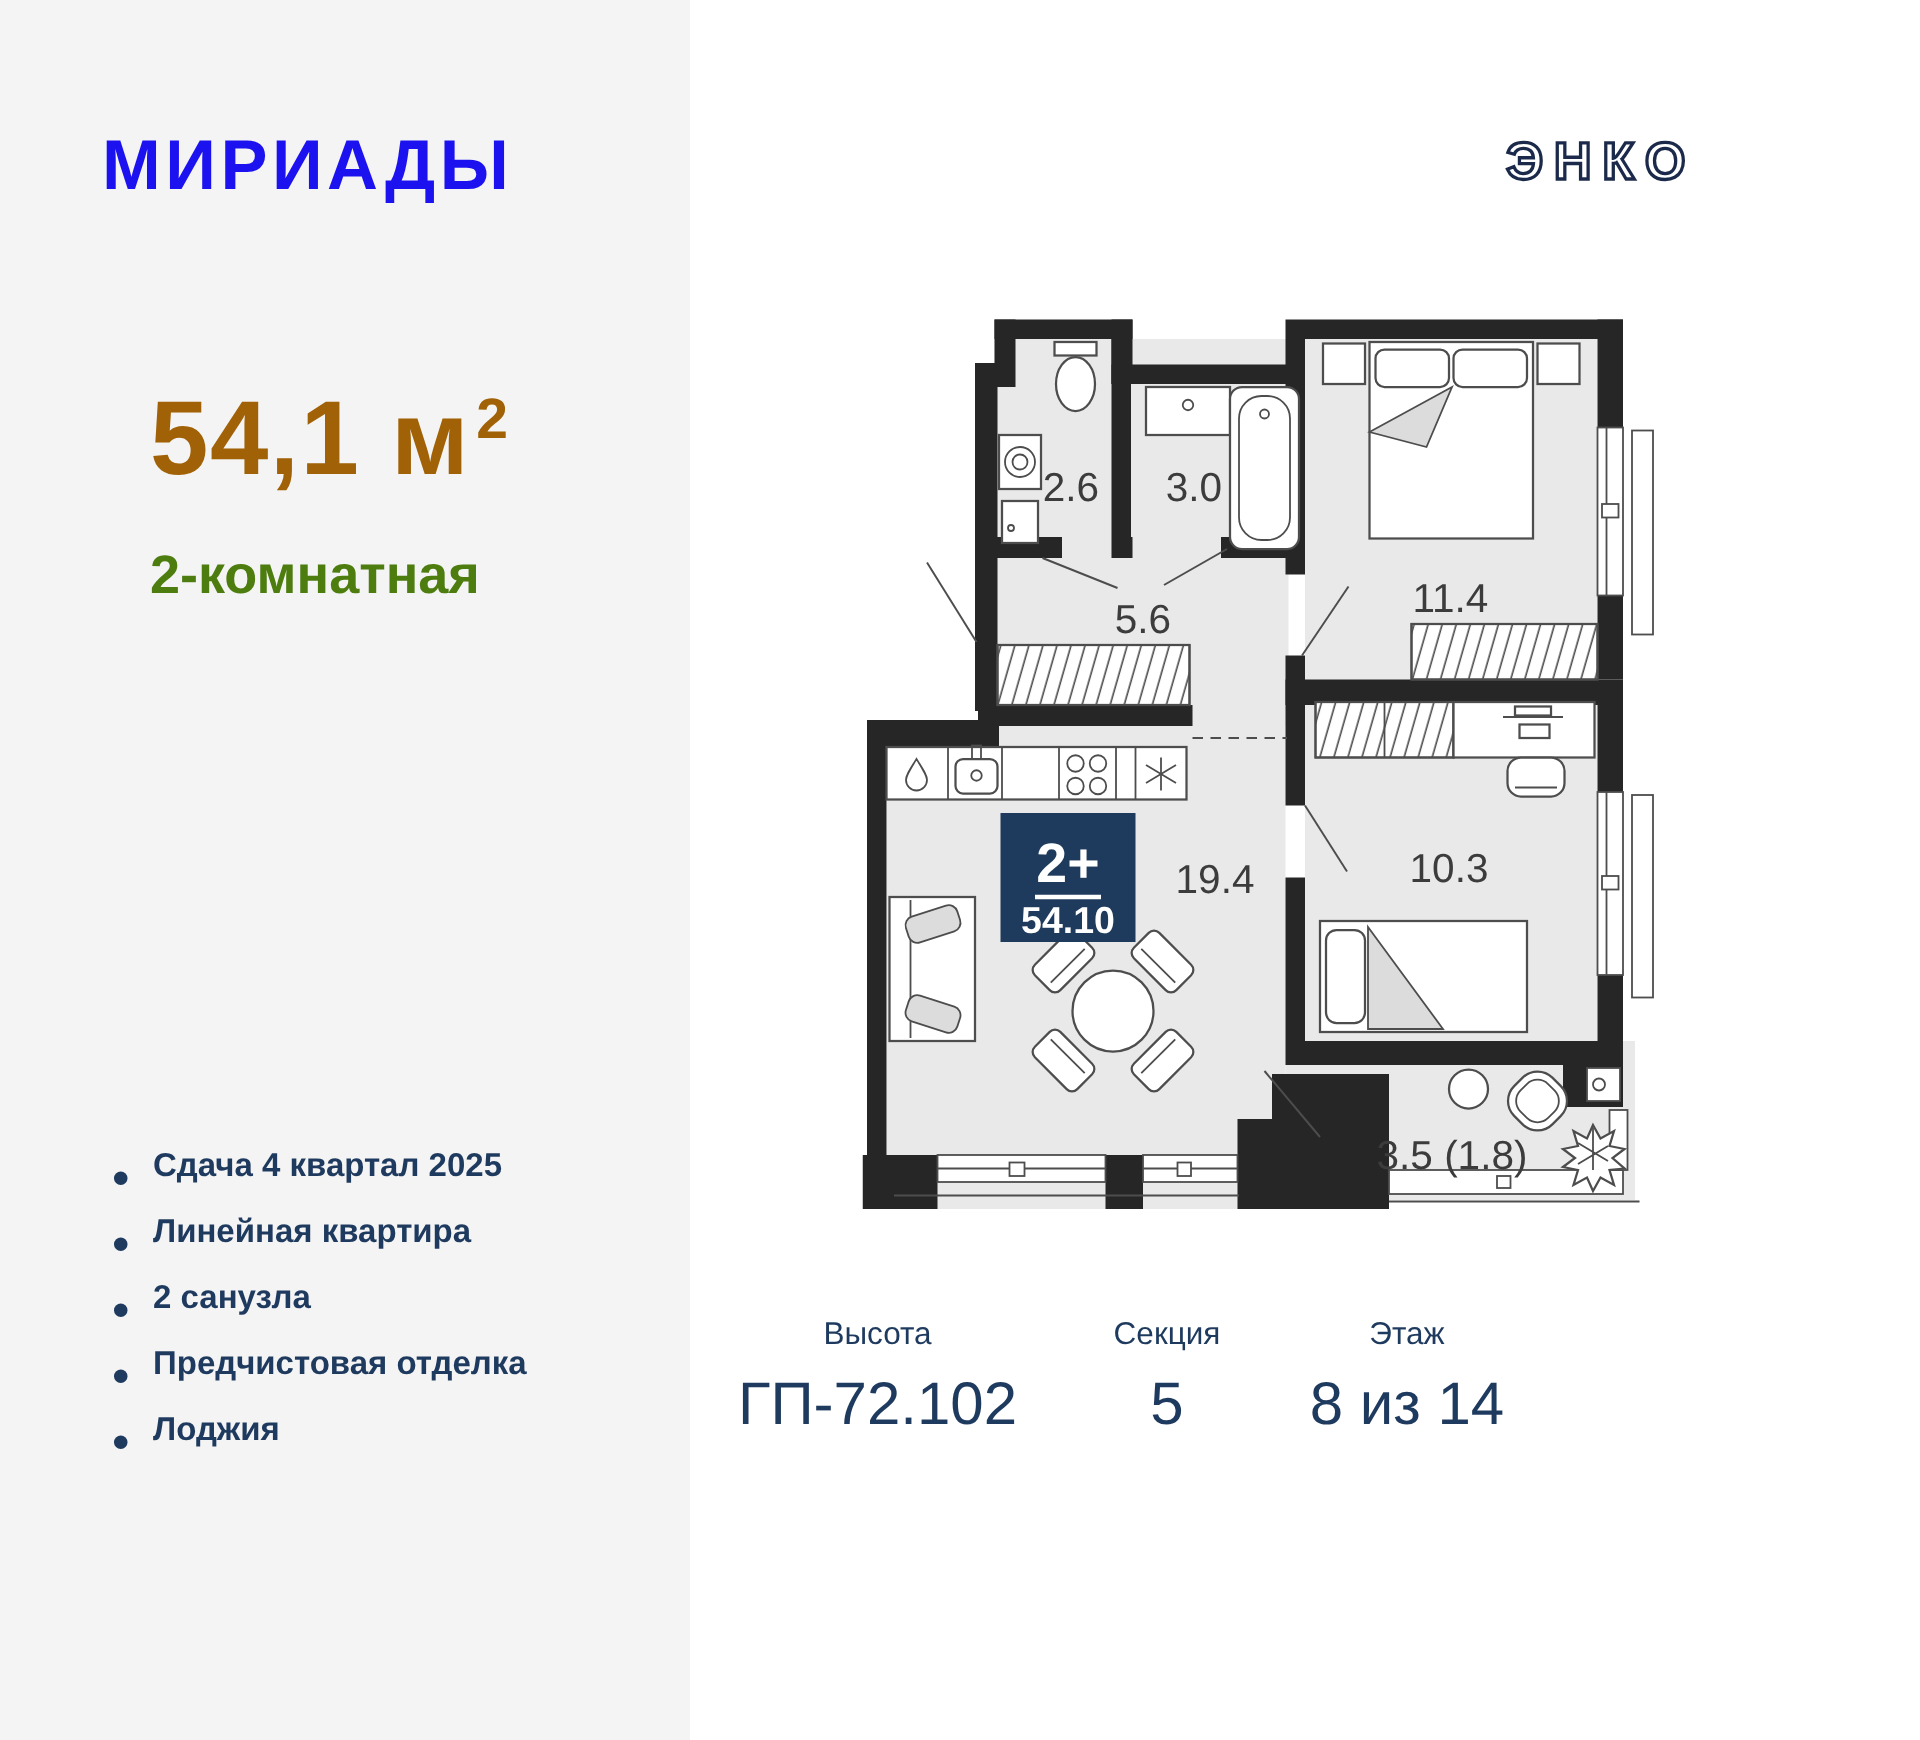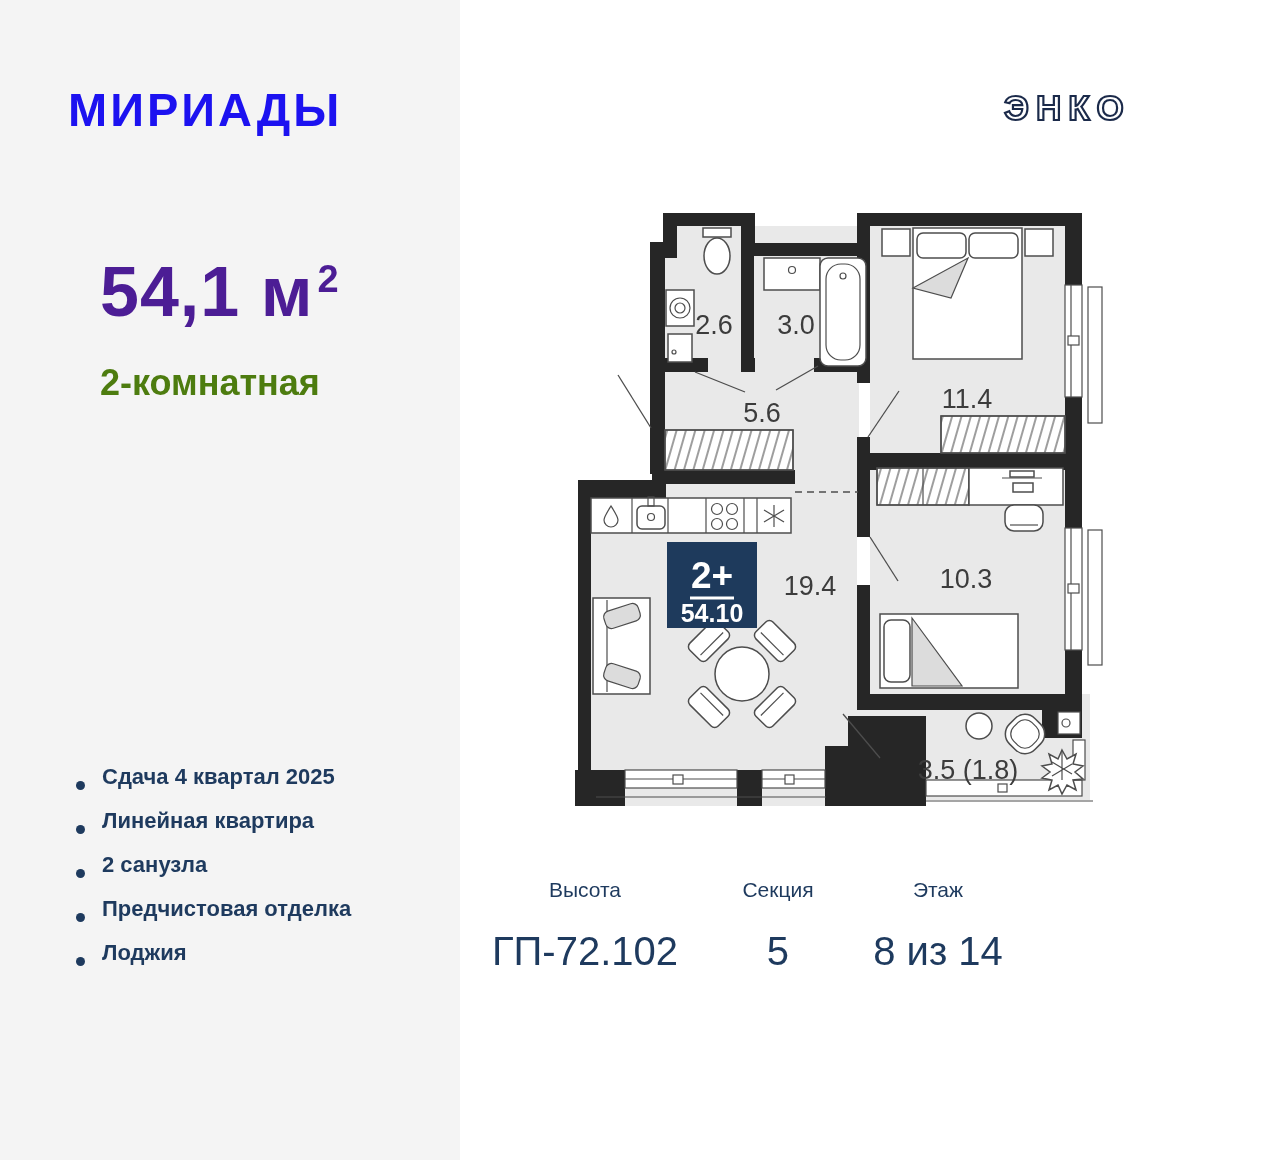--- a/index.html
+++ b/index.html
@@ -3,30 +3,30 @@
 <meta charset="utf-8">
 <style>
   html,body{margin:0;padding:0;background:#fff;}
   .canvas{position:relative;width:1280px;height:1160px;background:#ffffff;
           font-family:"Liberation Sans",sans-serif;overflow:hidden;}
   .left-panel{position:absolute;left:0;top:0;width:460px;height:1160px;background:#f4f4f4;}
   .brand{position:absolute;left:68px;top:82px;width:380px;font-size:47px;font-weight:700;
          letter-spacing:3px;color:#1c12f0;white-space:nowrap;}
   .developer{position:absolute;left:1004px;top:88px;font-size:35px;font-weight:700;letter-spacing:7px;
          color:transparent;-webkit-text-stroke:2.2px #1b2a4a;white-space:nowrap;}
-  .area-title{position:absolute;left:100px;top:252px;font-size:70px;font-weight:700;color:#4c1d95;
+  .area-title{position:absolute;left:100px;top:252px;font-size:70px;font-weight:700;color:#a16207;
          letter-spacing:1px;}
   .area-title sup{font-size:38px;vertical-align:super;margin-left:4px;}
   .apt-type{position:absolute;left:100px;top:362px;font-size:36px;font-weight:600;color:#4d7c0f;}
   .features{position:absolute;left:76px;top:746px;list-style:none;margin:0;padding:0;}
   .features li{display:flex;align-items:flex-end;height:44px;font-size:22px;font-weight:600;color:#1e3a5e;}
   .features .dot{width:9px;height:9px;border-radius:50%;background:#1e3a5e;margin-right:17px;flex:0 0 auto;}
   .spec{position:absolute;top:878px;transform:translateX(-50%);text-align:center;color:#1e3a5e;}
   .spec .spec-label{font-size:21px;font-weight:500;}
-  .spec .spec-value{font-size:40px;font-weight:500;margin-top:27px;white-space:nowrap;}
+  .spec .spec-value{font-size:40px;font-weight:500;margin-top:12px;white-space:nowrap;}
   .plan{position:absolute;left:575px;top:210px;width:530px;height:600px;}
   .wall{fill:#262626;}
   .floor{fill:#e9e9e9;}
   .furn{fill:#ffffff;stroke:#4d4d4d;stroke-width:1.5;}
   .soft{fill:#dcdcdc;stroke:#4d4d4d;stroke-width:1.2;}
   .thin{stroke:#4d4d4d;stroke-width:1.2;fill:none;}
   .lead{stroke:#4d4d4d;stroke-width:1.3;fill:none;}
   .win{fill:#ffffff;stroke:#4d4d4d;stroke-width:1.2;}
   .lbl{font-family:"Liberation Sans",sans-serif;font-size:27px;fill:#3c3c3c;text-anchor:middle;}
   .badge-rect{fill:#1e3a5c;}

